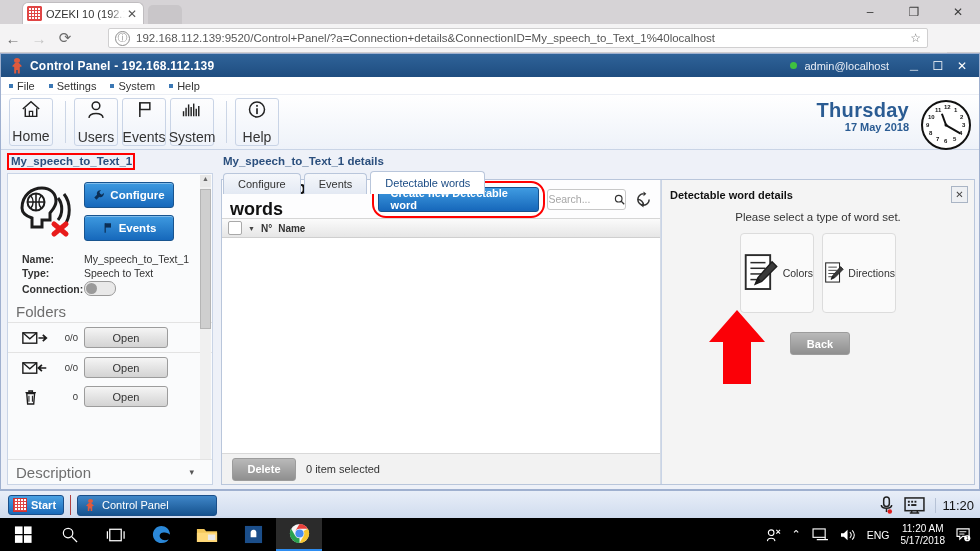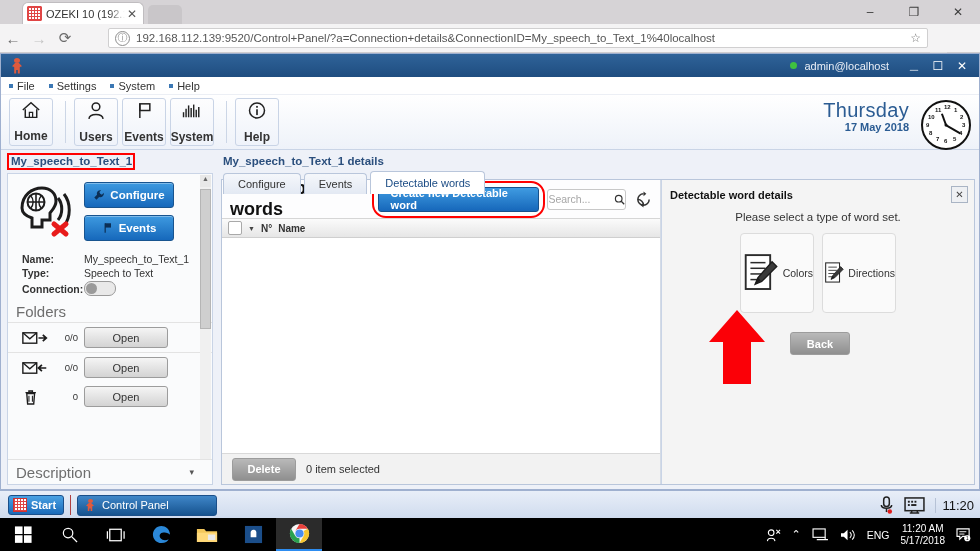--- a/index.html
+++ b/index.html
@@ -65,24 +65,24 @@
   .menu-item{font-size:11px;color:#333;display:flex;align-items:center;gap:4px;}
   .menu-item::before{content:"";width:4px;height:4px;background:#3c78b4;display:inline-block;}
 
   .ribbon{height:54px;background:linear-gradient(#ffffff,#eef2f9);display:flex;align-items:center;
       padding-left:8px;position:relative;border-bottom:1px solid #c9d4e6;}
   .rgroup{display:flex;align-items:center;}
   .rsep{width:1px;height:42px;background:#ccd6e6;margin:0 8px;}
   .rbtn{width:42px;height:46px;background:linear-gradient(#fdfdfe,#eff3fa);
       border:1px solid #c9d4e6;border-radius:3px;margin-right:4px;display:flex;flex-direction:column;
       align-items:center;justify-content:center;}
-  .rbtn .lbl{font-size:12px;color:#333;margin-top:10px;font-weight:bold;}
+  .rbtn .lbl{font-size:14px;color:#333;margin-top:10px;}
   .rbtn svg{display:block;}
   .ribbon-date{position:absolute;right:70px;top:4px;text-align:right;}
-  .rb-day{font-size:20px;font-weight:normal;color:#2b5c93;line-height:22px;letter-spacing:.3px;}
+  .rb-day{font-size:20px;font-weight:bold;color:#2b5c93;line-height:22px;letter-spacing:.3px;}
   .rb-date{font-size:11px;font-weight:bold;color:#2b5c93;}
   .clock{position:absolute;right:8px;top:5px;width:46px;height:46px;border-radius:50%;
       background:#fff;border:2px solid #111;}
   .clock .num{position:absolute;font-size:6px;color:#111;font-weight:bold;}
   .hand{position:absolute;left:50%;bottom:50%;transform-origin:50% 100%;background:#111;}
   .hh{width:2px;height:12px;}
   .mh{width:1.5px;height:17px;}
   .pin{position:absolute;left:50%;top:50%;width:3px;height:3px;background:#111;border-radius:50%;
       transform:translate(-50%,-50%);}
 
@@ -236,20 +236,21 @@
     </div>
   </div>
 
   <div class="app">
 
     <div class="app-title">
       <span class="tico">
         <span class="head"></span>
           <span class="body"></span>
       </span>
+      <span class="app-title-text">Control Panel - 192.168.112.139</span>
       <span class="app-title-right">
         <span class="login-dot"></span>
         <span class="login-name">admin@localhost</span>
         <span class="wbtn">＿</span>
         <span class="wbtn">☐</span>
         <span class="wbtn">✕</span>
       </span>
     </div>
 
     <div class="menubar">

